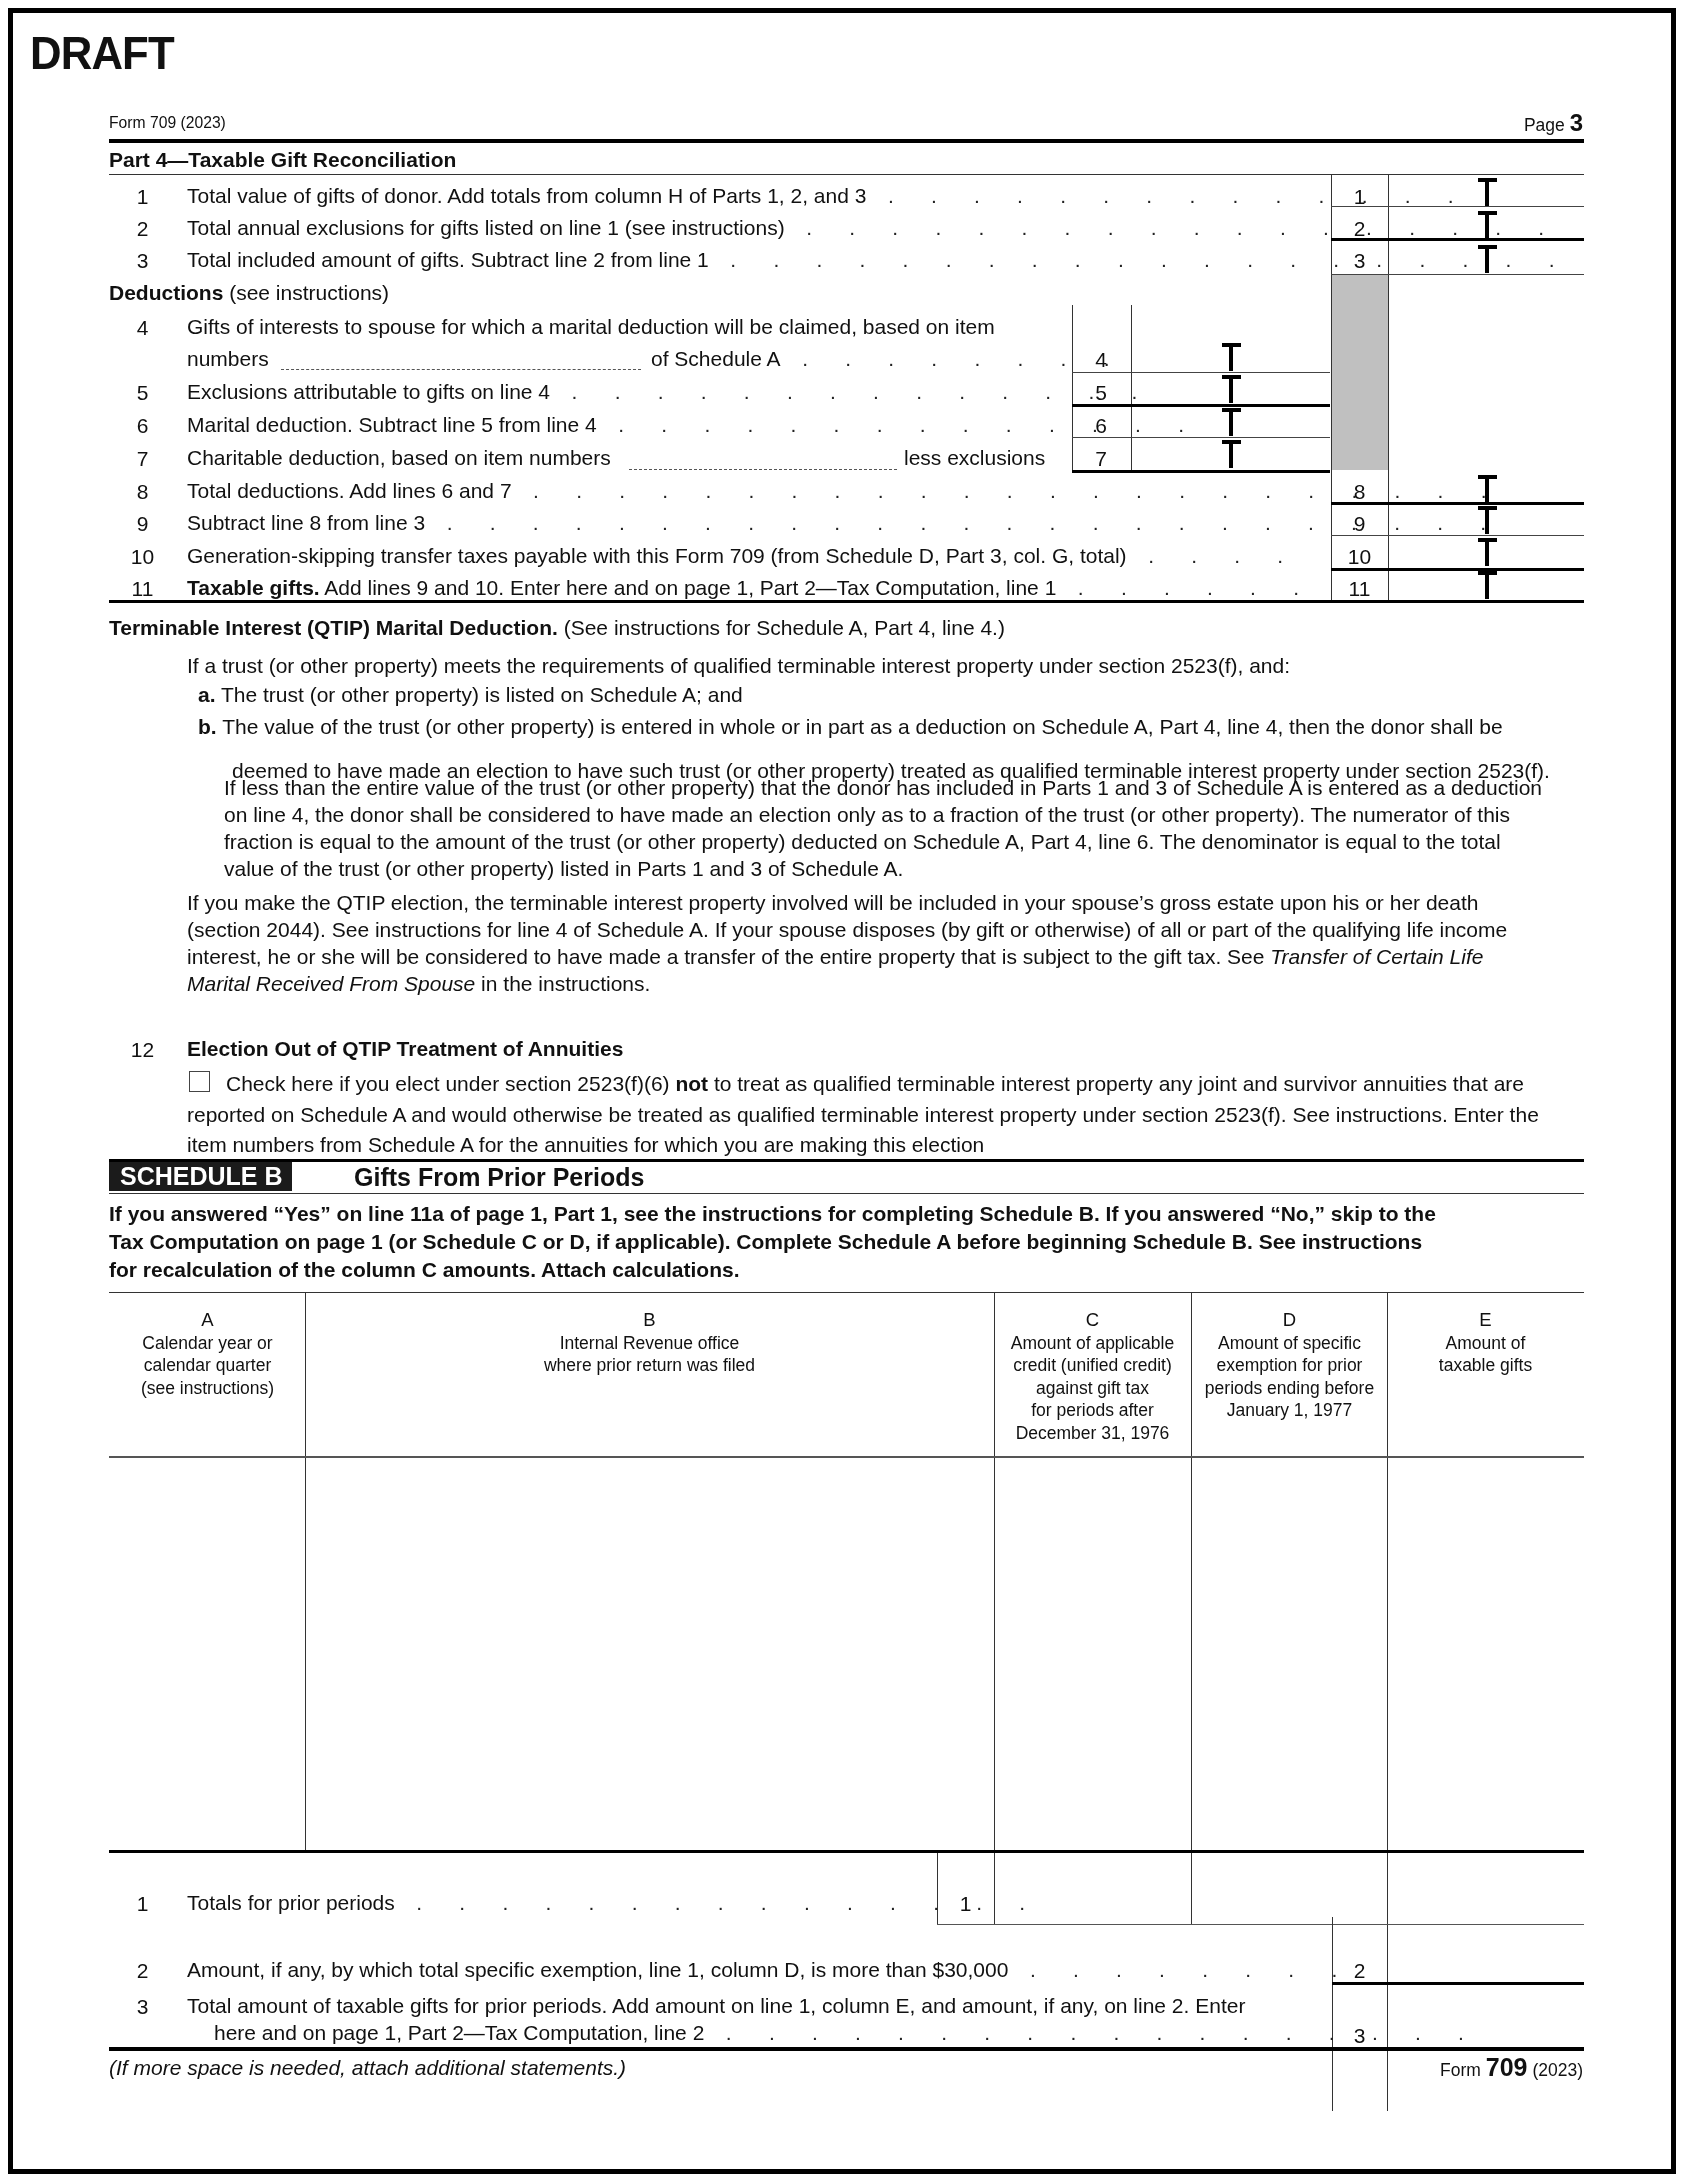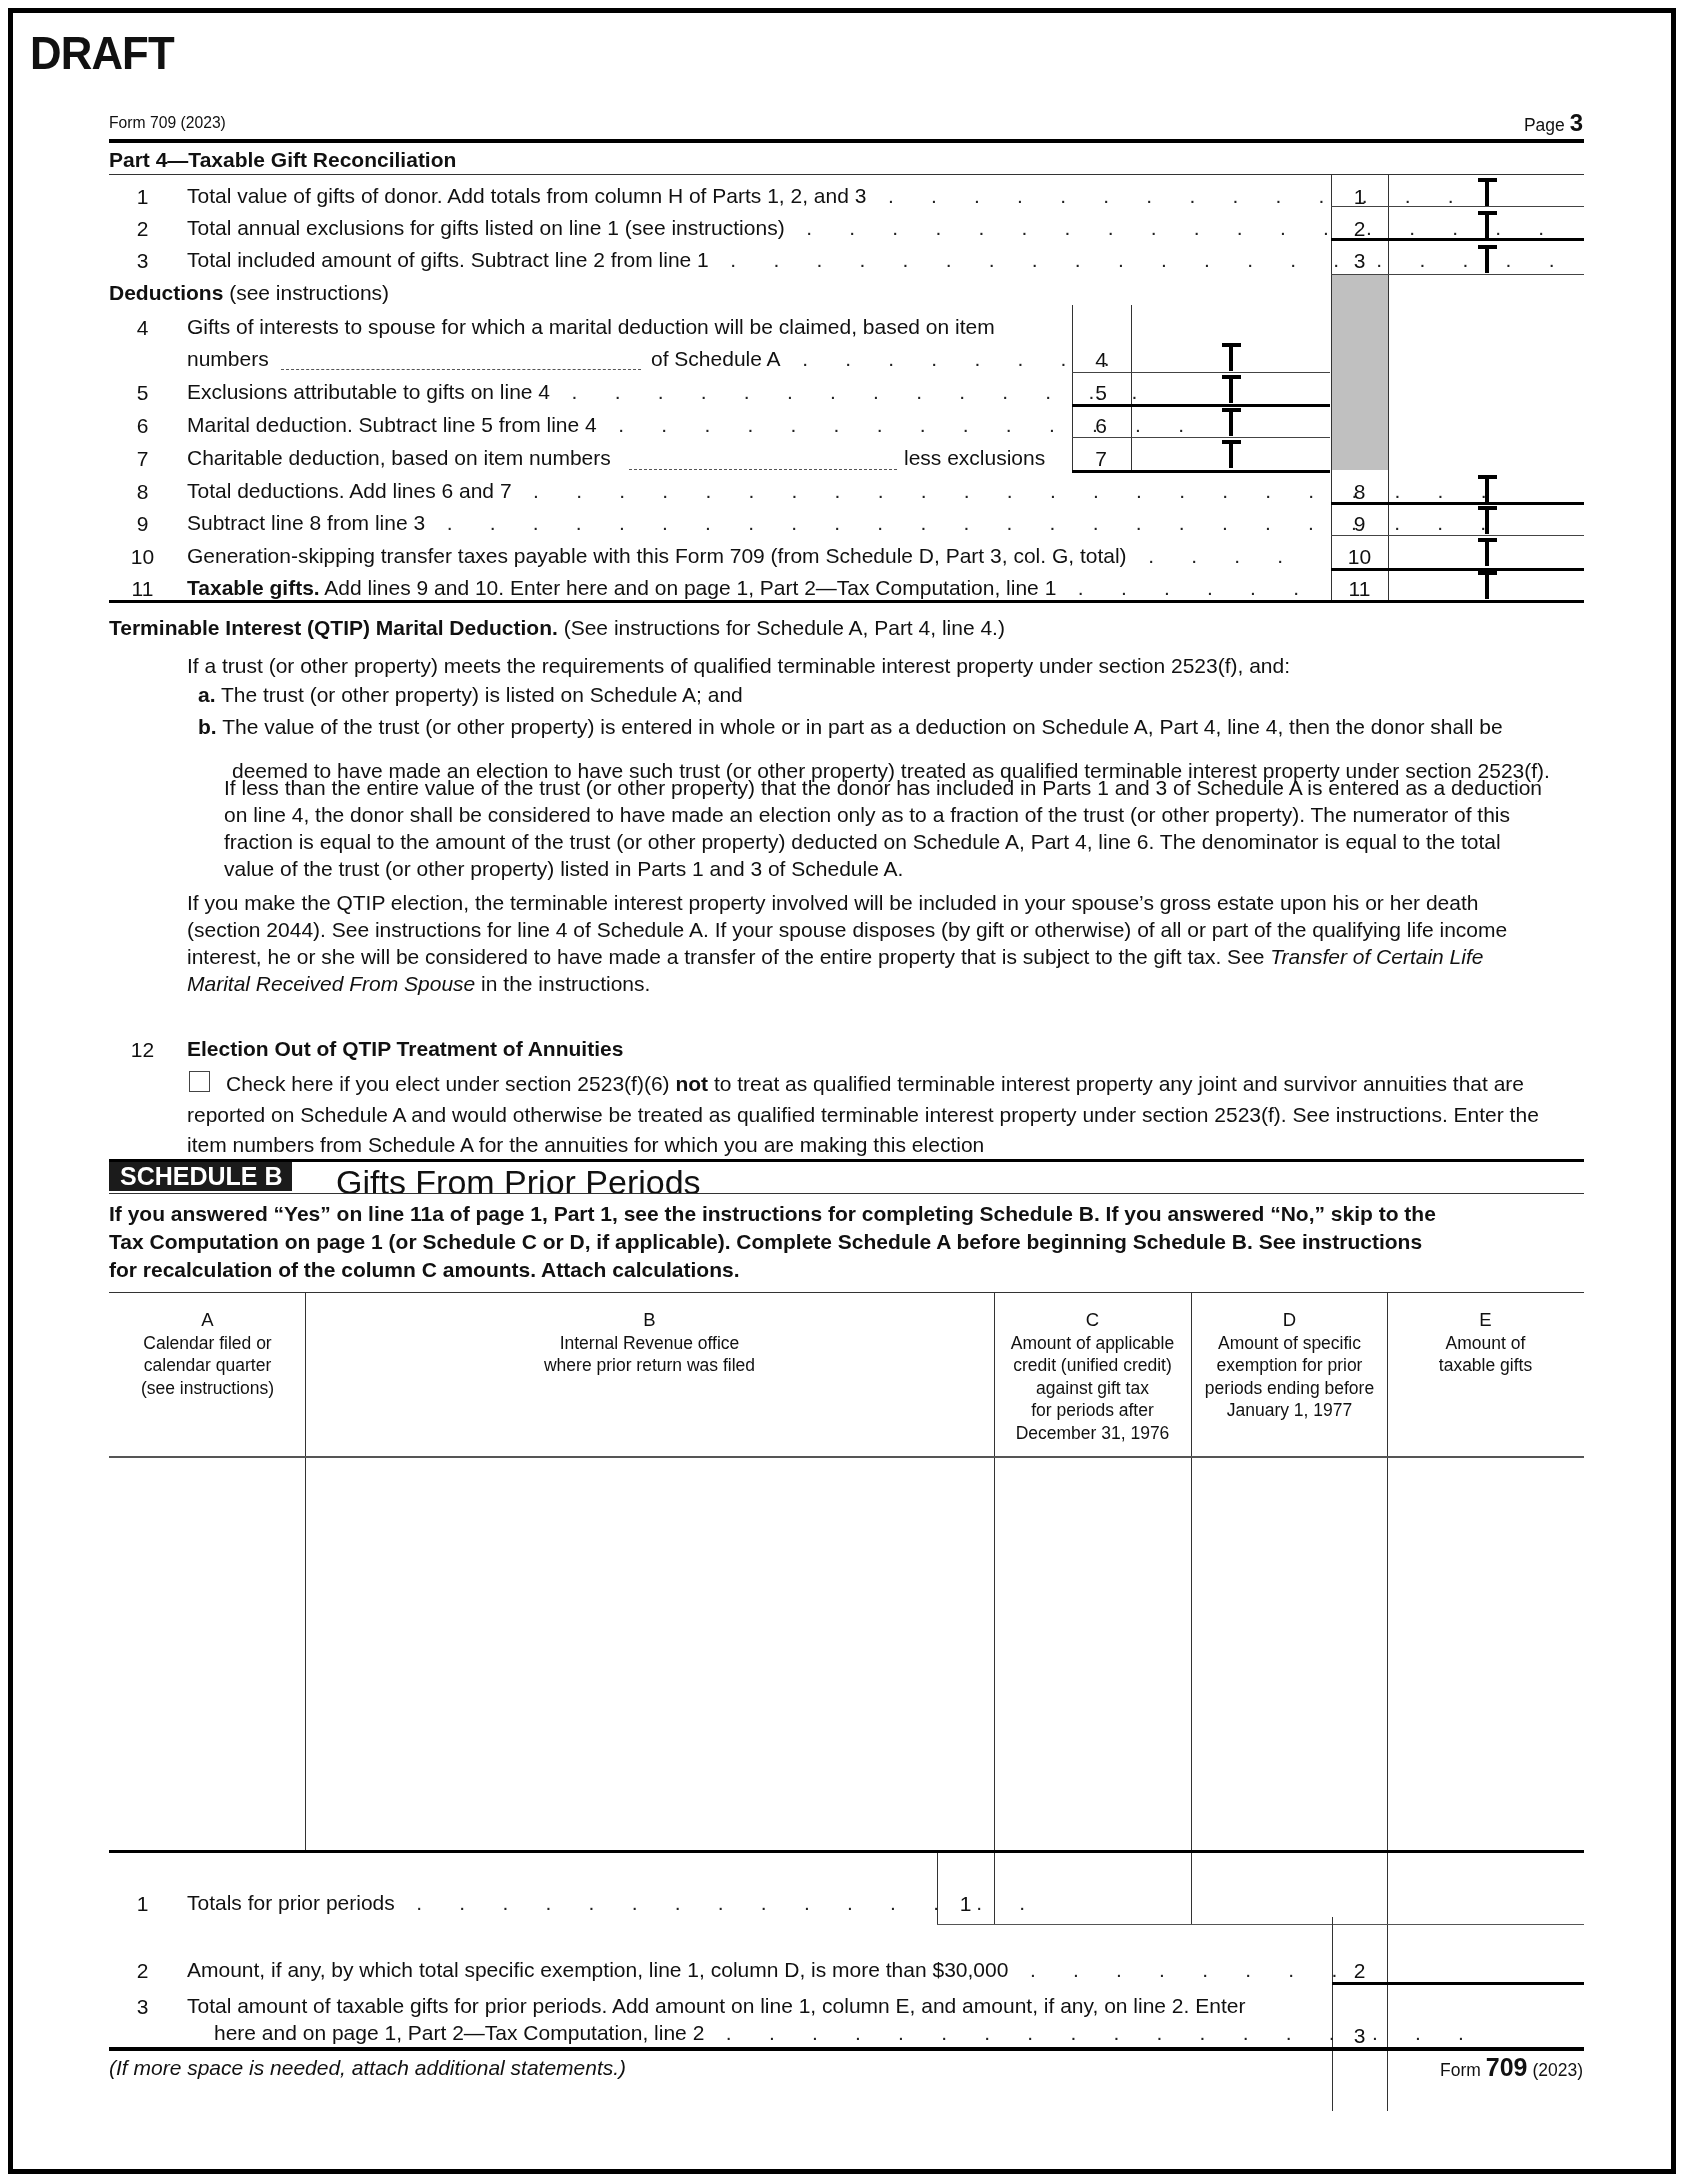--- a/index.html
+++ b/index.html
@@ -168,38 +168,38 @@
 
 <div class="lnum" style="left:124px; top:1038px;">12</div>
 <div class="abs t" style="left:187px; top:1038px; font-weight:bold;">Election Out of QTIP Treatment of Annuities</div>
 <div class="checkbox" style="left:189px; top:1071px;"></div>
 <div class="abs t" style="left:226px; top:1073px;"><span>Check here if you elect under section 2523(f)(6) </span><b>not</b><span> to treat as qualified terminable interest property any joint and survivor annuities that are</span></div>
 <div class="abs t" style="left:187px; top:1104px;">reported on Schedule A and would otherwise be treated as qualified terminable interest property under section 2523(f). See instructions. Enter the</div>
 <div class="abs t" style="left:187px; top:1134px;">item numbers from Schedule A for the annuities for which you are making this election</div>
 
 <div class="hline" style="left:109px; top:1159px; width:1475px; height:2.8px;"></div>
 <div class="schedtag" style="left:109px; top:1162px; height:29px; line-height:29px; padding-top:0; padding-bottom:0;">SCHEDULE B</div>
-<div class="abs" style="left:336px; top:1163px; font-size:34px; font-weight:normal;">Gifts From Prior Periods</div>
+<div class="abs" style="left:354px; top:1163px; font-size:25px; font-weight:bold;">Gifts From Prior Periods</div>
 <div class="hline" style="left:109px; top:1193px; width:1475px; height:1.4px; background:#333;"></div>
 
 <div class="para" style="left:109px; top:1200px; font-weight:bold; line-height:28px; font-size:21px;">
   <div>If you answered “Yes” on line 11a of page 1, Part 1, see the instructions for completing Schedule B. If you answered “No,” skip to the</div>
   <div>Tax Computation on page 1 (or Schedule C or D, if applicable). Complete Schedule A before beginning Schedule B. See instructions</div>
   <div>for recalculation of the column C amounts. Attach calculations.</div>
 </div>
 
 <div class="hline" style="left:109px; top:1292px; width:1475px; height:1.4px; background:#333;"></div>
 <div class="vline" style="left:305px; top:1292px; height:559px;"></div>
 <div class="vline" style="left:994px; top:1292px; height:632px;"></div>
 <div class="vline" style="left:1191px; top:1292px; height:632px;"></div>
 <div class="vline" style="left:1387px; top:1292px; height:632px;"></div>
 
 <div class="colhead" style="left:109px; width:197px; top:1309px;">
   <div style="font-size:18.5px;">A</div>
-  <div>Calendar filed or</div>
+  <div>Calendar year or</div>
   <div>calendar quarter</div>
   <div>(see instructions)</div>
 </div>
 <div class="colhead" style="left:305px; width:689px; top:1309px;">
   <div style="font-size:18.5px;">B</div>
   <div>Internal Revenue office</div>
   <div>where prior return was filed</div>
 </div>
 <div class="colhead" style="left:994px; width:197px; top:1309px;">
   <div style="font-size:18.5px;">C</div>

